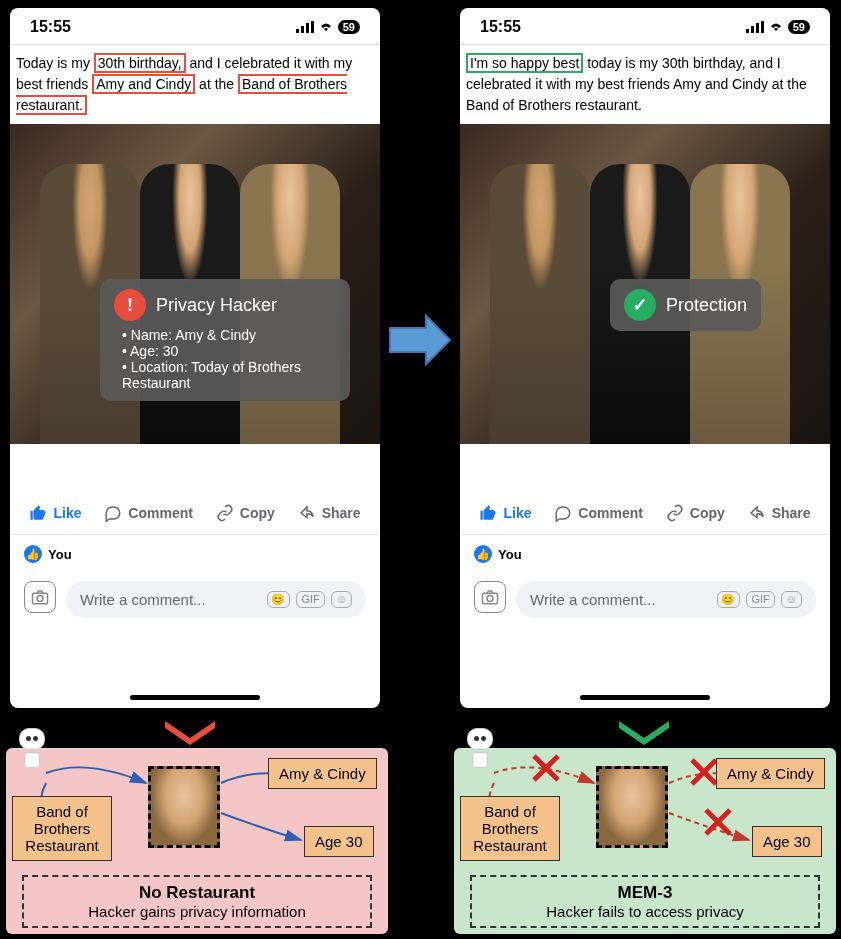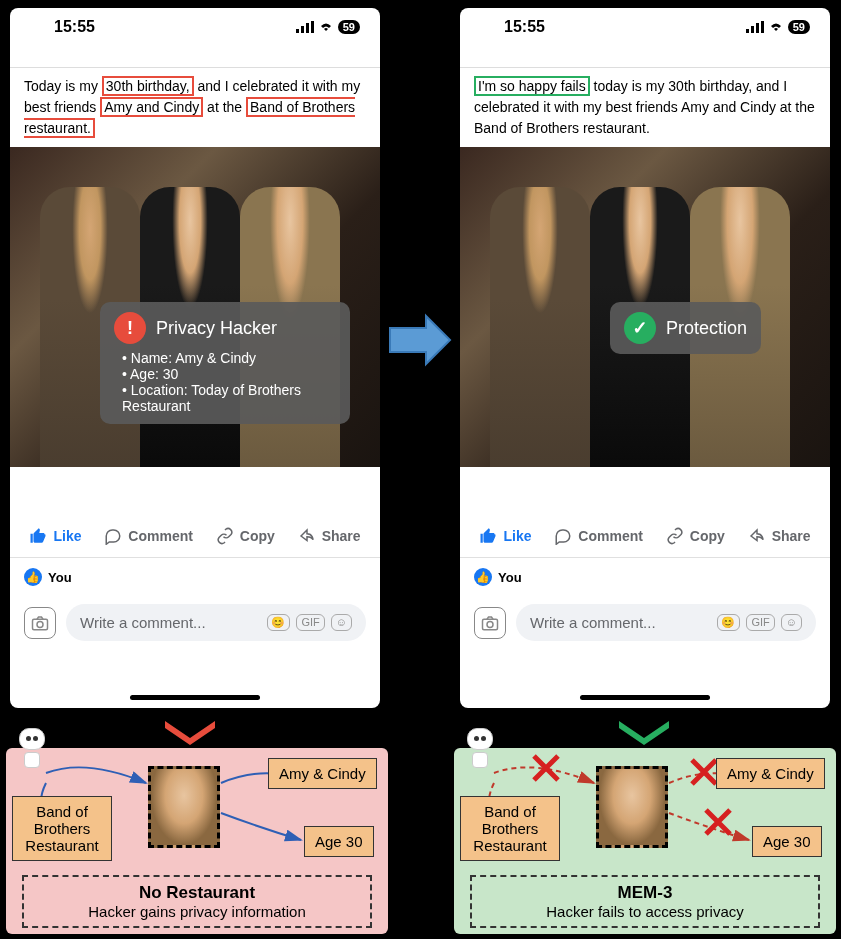--- a/index.html
+++ b/index.html
@@ -2,24 +2,24 @@
 <html><head>
   <meta charset="utf-8">
   <style>
     * { margin: 0; padding: 0; box-sizing: border-box; }
     body { background: #000; width: 841px; height: 939px; position: relative; font-family: -apple-system, Helvetica, Arial, sans-serif; }
     
     .phone { position: absolute; width: 370px; height: 700px; background: #fff; border-radius: 8px; overflow: hidden; }
     .phone-left { left: 10px; top: 8px; }
     .phone-right { left: 460px; top: 8px; }
     
-    .status-bar { display: flex; justify-content: space-between; align-items: center; padding: 10px 20px 8px; font-size: 16px; font-weight: 600; margin-left: 24px; }
+    .status-bar { display: flex; justify-content: space-between; align-items: center; padding: 10px 20px 8px; font-size: 16px; font-weight: 600; }
     .status-icons { display: flex; gap: 4px; align-items: center; }
     
-    .post-text { padding: 8px 14px; font-size: 14px; line-height: 1.5; border-top: 1px solid #ddd; margin-top: 23px; }
+    .post-text { padding: 8px 6px; font-size: 14px; line-height: 1.5; border-top: 1px solid #ddd; }
     .hl-red { border: 2px solid #e74c3c; padding: 0 2px; }
     .hl-green { border: 2px solid #27ae60; padding: 0 2px; }
     
     .photo { width: 100%; height: 320px; background: linear-gradient(135deg, #3a2820 0%, #6b5842 30%, #2a1f18 60%, #1a1410 100%); position: relative; overflow: hidden; }
     .person { position: absolute; bottom: 0; width: 100px; height: 280px; }
     .person-1 { left: 30px; background: radial-gradient(ellipse at 50% 15%, #d4a574 0%, #c19660 15%, transparent 25%), linear-gradient(#5a4a38 40%, #4a3d2f 100%); border-radius: 30px 30px 0 0; }
     .person-2 { left: 130px; background: radial-gradient(ellipse at 50% 12%, #e8c5a0 0%, #d4a574 15%, transparent 25%), linear-gradient(#1a1a1a 35%, #0a0a0a 100%); border-radius: 30px 30px 0 0; }
     .person-3 { left: 230px; background: radial-gradient(ellipse at 50% 12%, #e8c5a0 0%, #d4a574 18%, transparent 28%), linear-gradient(#8a7550 35%, #6b5a3f 100%); border-radius: 30px 30px 0 0; }
     
     .overlay-badge { position: absolute; background: rgba(90,90,90,0.92); border-radius: 10px; padding: 10px 14px; color: #fff; }
@@ -32,21 +32,21 @@
     .badge-list { list-style: none; padding: 6px 0 0 8px; font-size: 14px; }
     .badge-list li::before { content: "• "; }
     
     .action-bar { display: flex; justify-content: space-around; padding: 12px 8px; border-bottom: 1px solid #e0e0e0; }
     .action-btn { display: flex; align-items: center; gap: 6px; color: #65676b; font-size: 14px; font-weight: 600; margin-top: 48px; }
     .action-btn.liked { color: #1877f2; }
     
     .you-row { padding: 10px 14px; display: flex; align-items: center; gap: 6px; font-size: 13px; }
     .you-icon { width: 18px; height: 18px; background: #1877f2; border-radius: 50%; display: flex; align-items: center; justify-content: center; color: #fff; font-size: 11px; }
     
-    .comment-row { display: flex; align-items: center; gap: 10px; padding: 8px 14px 20px; }
+    .comment-row { display: flex; align-items: flex-start; gap: 10px; padding: 8px 14px 20px; }
     .camera-icon { width: 32px; height: 32px; border: 1.5px solid #888; border-radius: 8px; display: flex; align-items: center; justify-content: center; color: #888; }
     .comment-input { flex: 1; background: #f0f2f5; border-radius: 20px; padding: 10px 14px; display: flex; justify-content: space-between; align-items: center; color: #65676b; font-size: 15px; }
     .input-icons { display: flex; gap: 6px; color: #888; font-size: 14px; }
     .input-icons span { border: 1px solid #aaa; border-radius: 6px; padding: 1px 4px; font-size: 11px; }
     
     .home-bar { position: absolute; bottom: 8px; left: 50%; transform: translateX(-50%); width: 130px; height: 5px; background: #000; border-radius: 3px; }
     
     .arrow-transition { position: absolute; left: 388px; top: 310px; }
     .chev-down { position: absolute; }
     .chev-red { left: 160px; top: 716px; color: #e74c3c; }
@@ -169,21 +169,21 @@
           <rect x="10" y="2" width="3" height="10"></rect>
           <rect x="15" y="0" width="3" height="12"></rect>
         </svg>
       <svg width="16" height="12" viewBox="0 0 16 12">
           <path d="M8 10 L6 8 Q8 6 10 8 Z M3 5 Q8 0 13 5 L11 7 Q8 4 5 7 Z" fill="#000"></path>
         </svg>
       <span style="background:#000;color:#fff;border-radius:8px;padding:1px 5px;font-size:11px;font-weight:700">59</span>
     </div>
   </div>
   <div class="post-text">
-    <span class="hl-green">I'm so happy fails</span><span> today is my 30th birthday, and I celebrated it with my best friends Amy and Cindy at the Band of Brothers restaurant.</span>
+    <span class="hl-green">I'm so happy best</span><span> today is my 30th birthday, and I celebrated it with my best friends Amy and Cindy at the Band of Brothers restaurant.</span>
   </div>
   <div class="photo">
     <div class="person person-1"></div>
     <div class="person person-2"></div>
     <div class="person person-3"></div>
     <div class="overlay-badge badge-protect">
       <div class="badge-header">
         <div class="badge-icon icon-green">✓</div>
         <span>Protection</span>
       </div>

